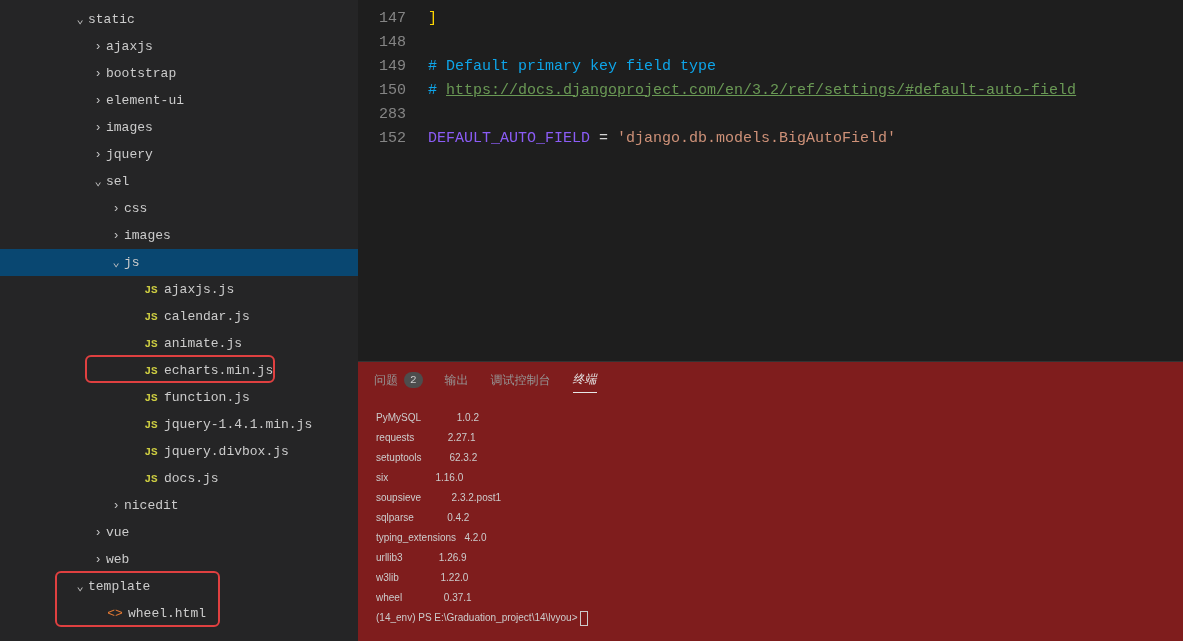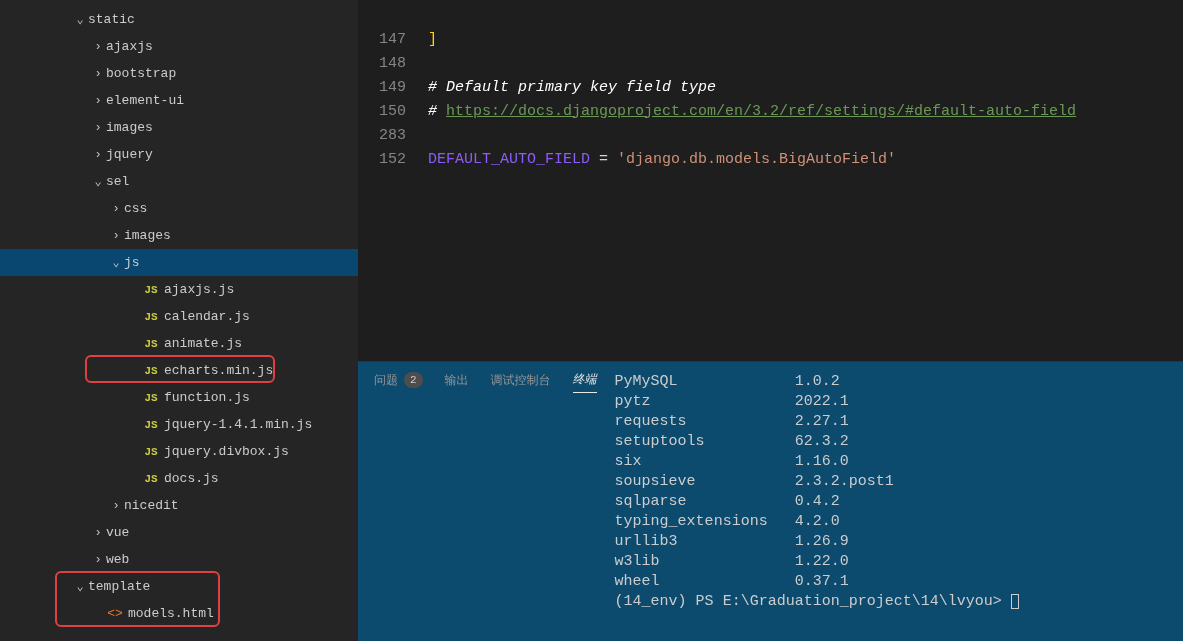--- a/index.html
+++ b/index.html
@@ -74,48 +74,47 @@
       flex-direction: column;
       background: #1e1e1e;
       min-width: 0;
     }
     .editor {
       flex: 1;
       padding-top: 6px;
       font-family: Consolas, "Courier New", monospace;
       font-size: 15px;
       overflow: hidden;
-      margin-top: 21px;
     }
     .code-line {
       display: flex;
       height: 24px;
       align-items: center;
     }
     .gutter {
       width: 70px;
       text-align: right;
       color: #858585;
       padding-right: 22px;
       user-select: none;
     }
     .code-content { white-space: pre; }
     .tok-bracket-y { color: #ffd700; }
-    .tok-comment { color: #ffffff; font-style: italic; }
+    .tok-comment { color: #0ea5e9; }
     .tok-link { color: #6a9955; text-decoration: underline; }
     .tok-var { color: #8b5cf6; }
     .tok-white { color: #d4d4d4; }
     .tok-str { color: #ce9178; }
     
     .panel {
       height: 280px;
       border-top: 1px solid #333333;
       display: flex;
-      flex-direction: row;
-      background: #0c4a6e;
+      flex-direction: column;
+      background: #7f1d1d;
     }
     .panel-tabs {
       display: flex;
       align-items: center;
       height: 36px;
       padding-left: 16px;
       gap: 22px;
       font-size: 12px;
     }
     .panel-tab {
@@ -137,22 +136,22 @@
       border-radius: 9px;
       padding: 0 6px;
       font-size: 11px;
       height: 16px;
       display: inline-flex;
       align-items: center;
     }
     .terminal {
       flex: 1;
       padding: 10px 18px;
-      font-family: Liberation Mono, monospace;
-      font-size: 15px;
+      font-family: Liberation Sans, sans-serif;
+      font-size: 10px;
       color: #cccccc;
       overflow: hidden;
     }
     .term-line { white-space: pre; line-height: 20px; }
     .sidebar-wrap { position: relative; }
   </style>
 </head>
 <body>
 
 <div class="layout">
@@ -272,21 +271,21 @@
       </div>
       <div class="tree-row">
         <span class="indent" style="width: 72px;"></span>
         <span class="chevron">⌄</span>
         <span class="file-label">template</span>
       </div>
       <div class="tree-row">
         <span class="indent" style="width: 90px;"></span>
         <span class="chevron"></span>
         <span class="html-icon">&lt;&gt;</span>
-        <span class="file-label">models.html</span>
+        <span class="file-label">wheel.html</span>
       </div>
       <div class="highlight-box" style="left: 85px; top: 355px; width: 190px; height: 28px;"></div>
       <div class="highlight-box" style="left: 55px; top: 571px; width: 165px; height: 56px;"></div>
     </div>
   <div class="main">
     <div class="editor" id="editor">
         <div class="code-line">
           <span class="gutter">147</span>
           <span class="code-content"><span class="tok-bracket-y">]</span></span>
         </div>
@@ -322,21 +321,20 @@
         </div>
         <div class="panel-tab">
           <span>调试控制台</span>
         </div>
         <div class="panel-tab active">
           <span>终端</span>
         </div>
       </div>
       <div class="terminal" id="terminal">
           <div class="term-line"><span>PyMySQL</span>             <span>1.0.2</span></div>
-          <div class="term-line"><span>pytz</span>                <span>2022.1</span></div>
           <div class="term-line"><span>requests</span>            <span>2.27.1</span></div>
           <div class="term-line"><span>setuptools</span>          <span>62.3.2</span></div>
           <div class="term-line"><span>six</span>                 <span>1.16.0</span></div>
           <div class="term-line"><span>soupsieve</span>           <span>2.3.2.post1</span></div>
           <div class="term-line"><span>sqlparse</span>            <span>0.4.2</span></div>
           <div class="term-line"><span>typing_extensions</span>   <span>4.2.0</span></div>
           <div class="term-line"><span>urllib3</span>             <span>1.26.9</span></div>
           <div class="term-line"><span>w3lib</span>               <span>1.22.0</span></div>
           <div class="term-line"><span>wheel</span>               <span>0.37.1</span></div>
           <div class="term-line"><span>(14_env) PS E:\Graduation_project\14\lvyou&gt; </span><span style="display: inline-block; width: 8px; height: 15px; border: 1px solid rgb(204, 204, 204); vertical-align: middle;"></span></div>

